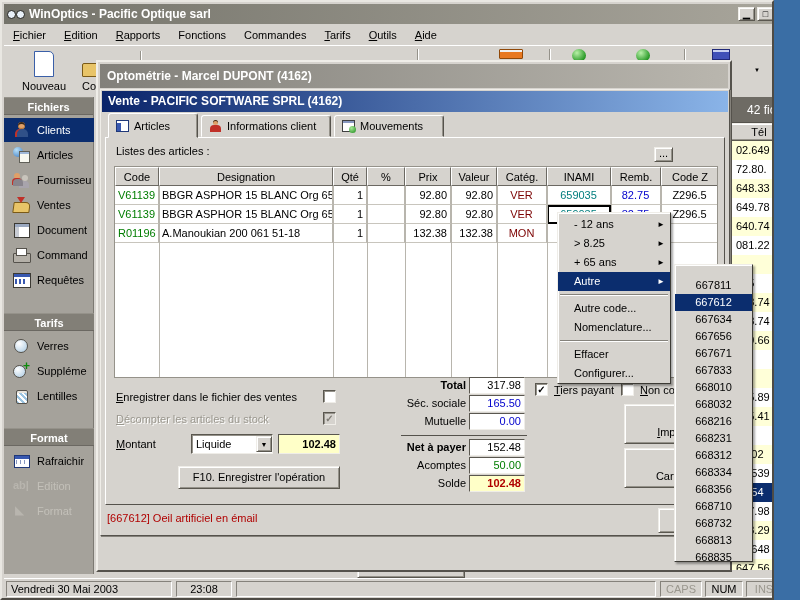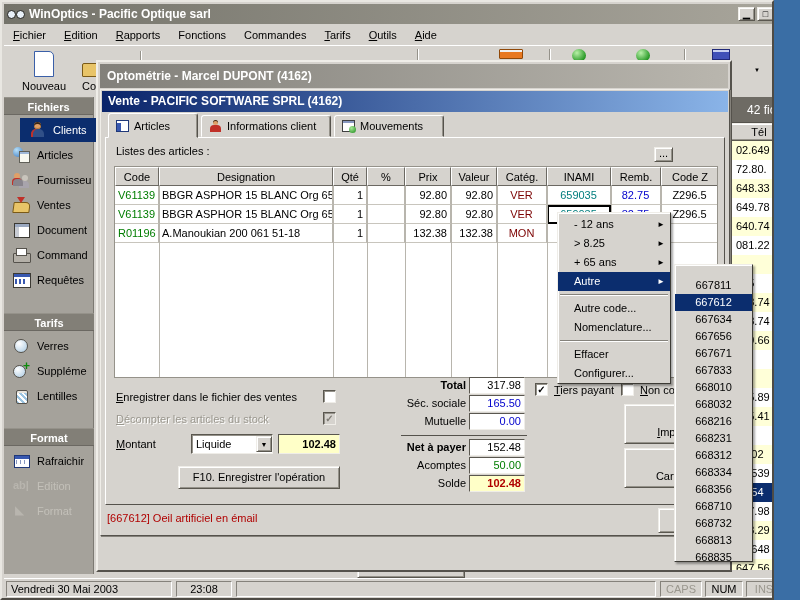--- a/index.html
+++ b/index.html
@@ -208,21 +208,21 @@
     <div class="sliver abs groove" style="left:545px;height:12px;"></div>
     <div class="sliver greenball" style="left:568px;"></div>
     <div class="sliver greenball" style="left:632px;"></div>
     <div class="sliver abs groove" style="left:680px;height:12px;"></div>
     <div class="sliver blueicon" style="left:708px;"></div>
   </div>
   <div class="abs" style="left:748px;top:62px;width:14px;height:13px;font-size:6px;text-align:center;line-height:13px;">▼</div>
 
   <div class="abs sidebar">
     <div class="sb-head">Fichiers</div>
-    <div class="sb-item sel" style="top:21px;margin-left:16px;">
+    <div class="sb-item sel" style="top:21px;">
       <span class="ic ic-person"></span>
       <span>Clients</span>
     </div>
     <div class="sb-item" style="top:46px;">
       <span class="ic ic-globecard"></span>
       <span>Articles</span>
     </div>
     <div class="sb-item" style="top:71px;">
       <span class="ic ic-fourn"></span>
       <span>Fournisseu</span>

